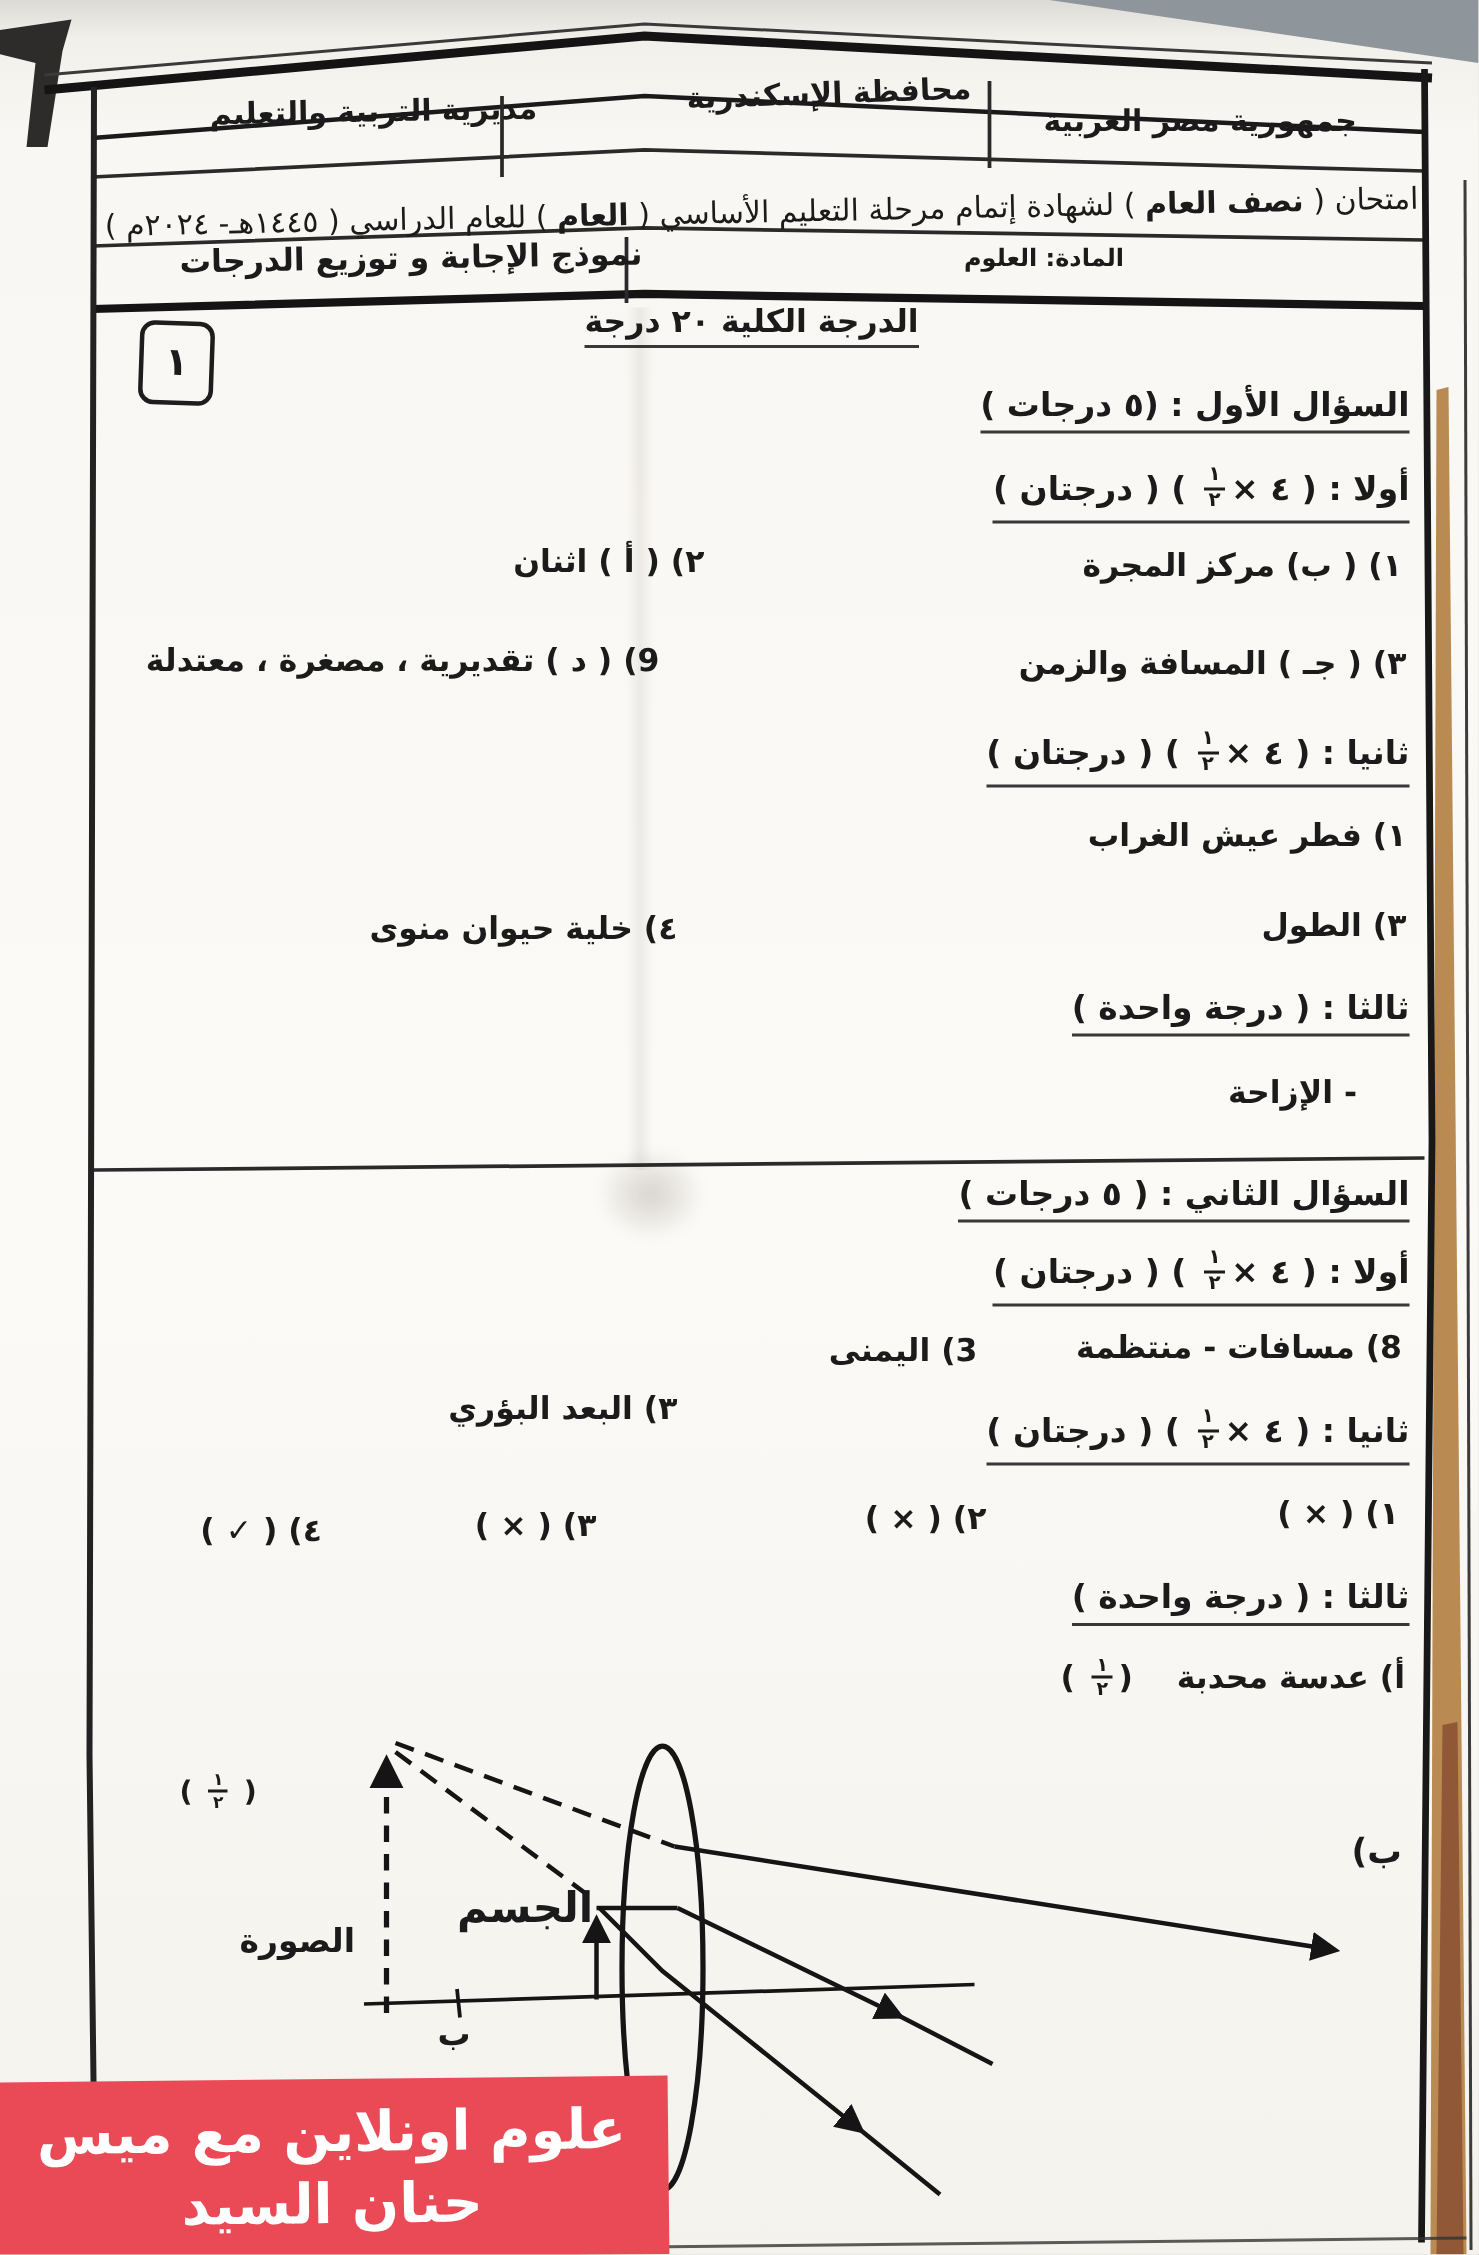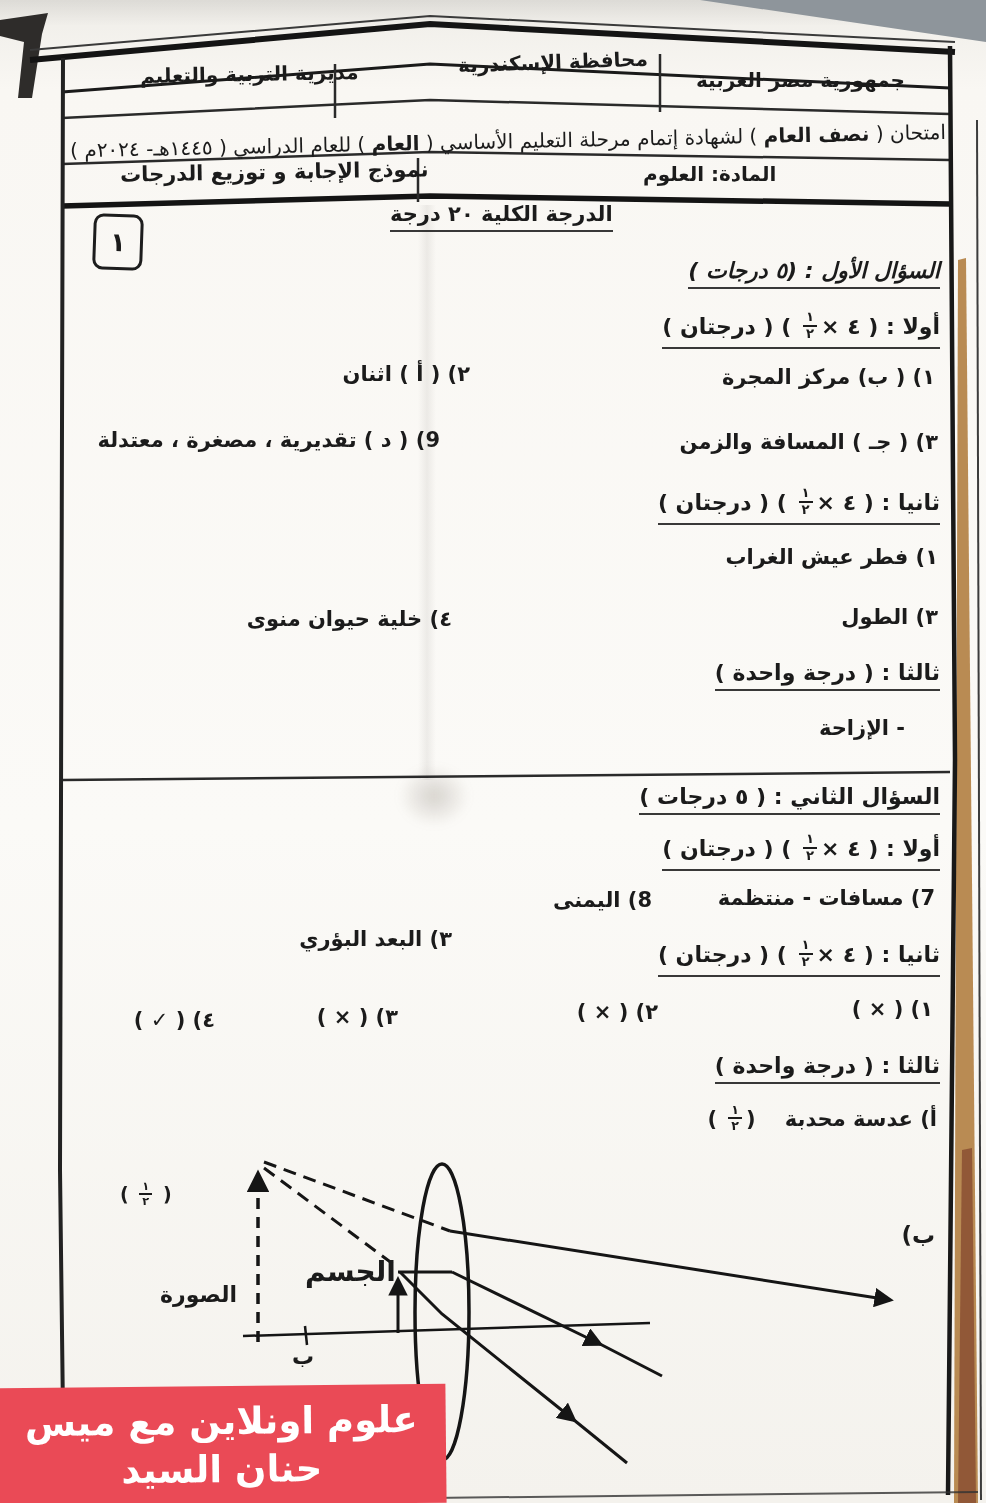--- a/index.html
+++ b/index.html
@@ -82,30 +82,30 @@
   </svg>
 
   <div class="txt bold" style="top:68px;right:81px;font-size:20px;">جمهورية مصر العربية</div>
   <div class="txt bold" style="top:50px;left:458px;font-size:20px;transform:rotate(-2deg);">محافظة الإسكندرية</div>
   <div class="txt bold" style="top:62px;left:140px;font-size:20px;transform:rotate(-1deg);">مديرية التربية والتعليم</div>
 
   <div class="txt" style="top:120px;right:40px;font-size:20px;transform:rotate(-1.2deg);transform-origin:right center;">
     <span>امتحان ( </span><span class="bold">نصف العام</span><span> ) لشهادة إتمام مرحلة التعليم الأساسي ( </span><span class="bold">العام</span><span> ) للعام الدراسي ( ١٤٤٥هـ- ٢٠٢٤م )</span>
   </div>
 
-  <div class="txt bold" style="top:162px;left:643px;font-size:20px;">المادة: العلوم</div>
+  <div class="txt bold" style="top:162px;left:643px;font-size:16px;">المادة: العلوم</div>
   <div class="txt bold" style="top:160px;left:120px;font-size:21px;transform:rotate(-1deg);">نموذج الإجابة و توزيع الدرجات</div>
 
   <div class="txt bold u" style="top:202px;left:390px;font-size:21px;">الدرجة الكلية ٢٠ درجة</div>
 
   <div id="page-num-box">
     <span>١</span>
   </div>
 
-  <div class="txt head u" style="top:258px;right:46px;font-style:italic;">السؤال الأول : (٥ درجات )</div>
+  <div class="txt head u" style="top:258px;right:46px;">السؤال الأول : (٥ درجات )</div>
 
   <div class="txt head u" style="top:312px;right:46px;">
     <span>أولا : ( ٤ ×</span><span class="frac">
         <span>١</span>
         <span class="den">٢</span>
       </span><span> ) ( درجتان )</span>
   </div>
   <div class="txt item" style="top:365px;right:51px;">١) ( ب) مركز المجرة</div>
   <div class="txt item" style="top:362px;right:516px;">٢) ( أ ) اثنان</div>
   <div class="txt item" style="top:430px;right:48px;text-align:center;">٣) ( جـ ) المسافة والزمن</div>
@@ -125,22 +125,22 @@
   <div class="txt item" style="top:716px;right:81px;">- الإزاحة</div>
 
   <div class="txt head u" style="top:784px;right:46px;">السؤال الثاني : ( ٥ درجات )</div>
 
   <div class="txt head u" style="top:834px;right:46px;">
     <span>أولا : ( ٤ ×</span><span class="frac">
         <span>١</span>
         <span class="den">٢</span>
       </span><span> ) ( درجتان )</span>
   </div>
-  <div class="txt item" style="top:886px;right:51px;">7) مسافات - منتظمة</div>
-  <div class="txt item" style="top:888px;right:334px;">8) اليمنى</div>
+  <div class="txt item" style="top:886px;right:51px;">8) مسافات - منتظمة</div>
+  <div class="txt item" style="top:888px;right:334px;">3) اليمنى</div>
   <div class="txt item" style="top:893px;right:534px;margin-top:34px;">٣) البعد البؤري</div>
 
   <div class="txt head u" style="top:940px;right:46px;">
     <span>ثانيا : ( ٤ ×</span><span class="frac">
         <span>١</span>
         <span class="den">٢</span>
       </span><span> ) ( درجتان )</span>
   </div>
   <div class="txt item" style="top:997px;right:53px;">١) ( × )</div>
   <div class="txt item" style="top:1000px;right:328px;">٢) ( × )</div>

